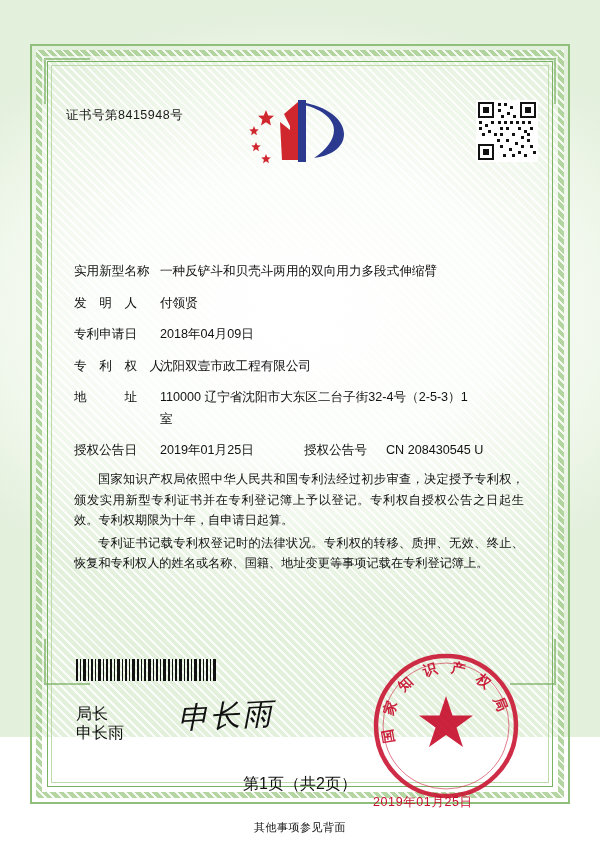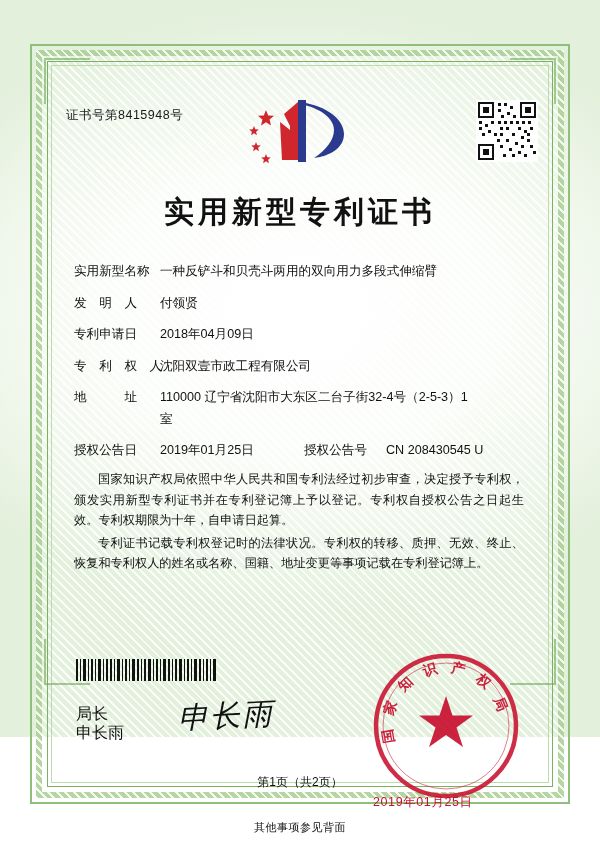--- a/index.html
+++ b/index.html
@@ -214,21 +214,21 @@
     color: #c8102e;
     letter-spacing: .6px;
     font-family: "Liberation Sans", sans-serif;
   }
 
   .page-no {
     position: absolute;
     left: 0; right: 0;
     top: 700px;
     text-align: center;
-    font-size: 12px;
+    font-size: 16px;
     color: #111;
   }
 
   .footer-note {
     position: absolute;
     left: 0; right: 0;
     top: 820px;
     text-align: center;
     font-size: 11px;
     color: #111;
@@ -321,21 +321,20 @@
           <rect x="36" y="54" width="3" height="3"></rect>
             <rect x="48" y="54" width="3" height="3"></rect>
             <rect x="57" y="51" width="3" height="3"></rect>
           <rect x="21" y="39" width="3" height="3"></rect>
             <rect x="42" y="51" width="3" height="3"></rect>
             <rect x="51" y="39" width="3" height="3"></rect>
         </g>
       </svg>
     </div>
 
-    <div class="title">实用新型专利证书</div>
 
     <div class="fields">
 
       <div class="field-row">
         <div class="f-label">实用新型名称</div>
         <div class="f-value">一种反铲斗和贝壳斗两用的双向用力多段式伸缩臂</div>
       </div>
 
       <div class="field-row">
         <div class="f-label">发　明　人</div>

